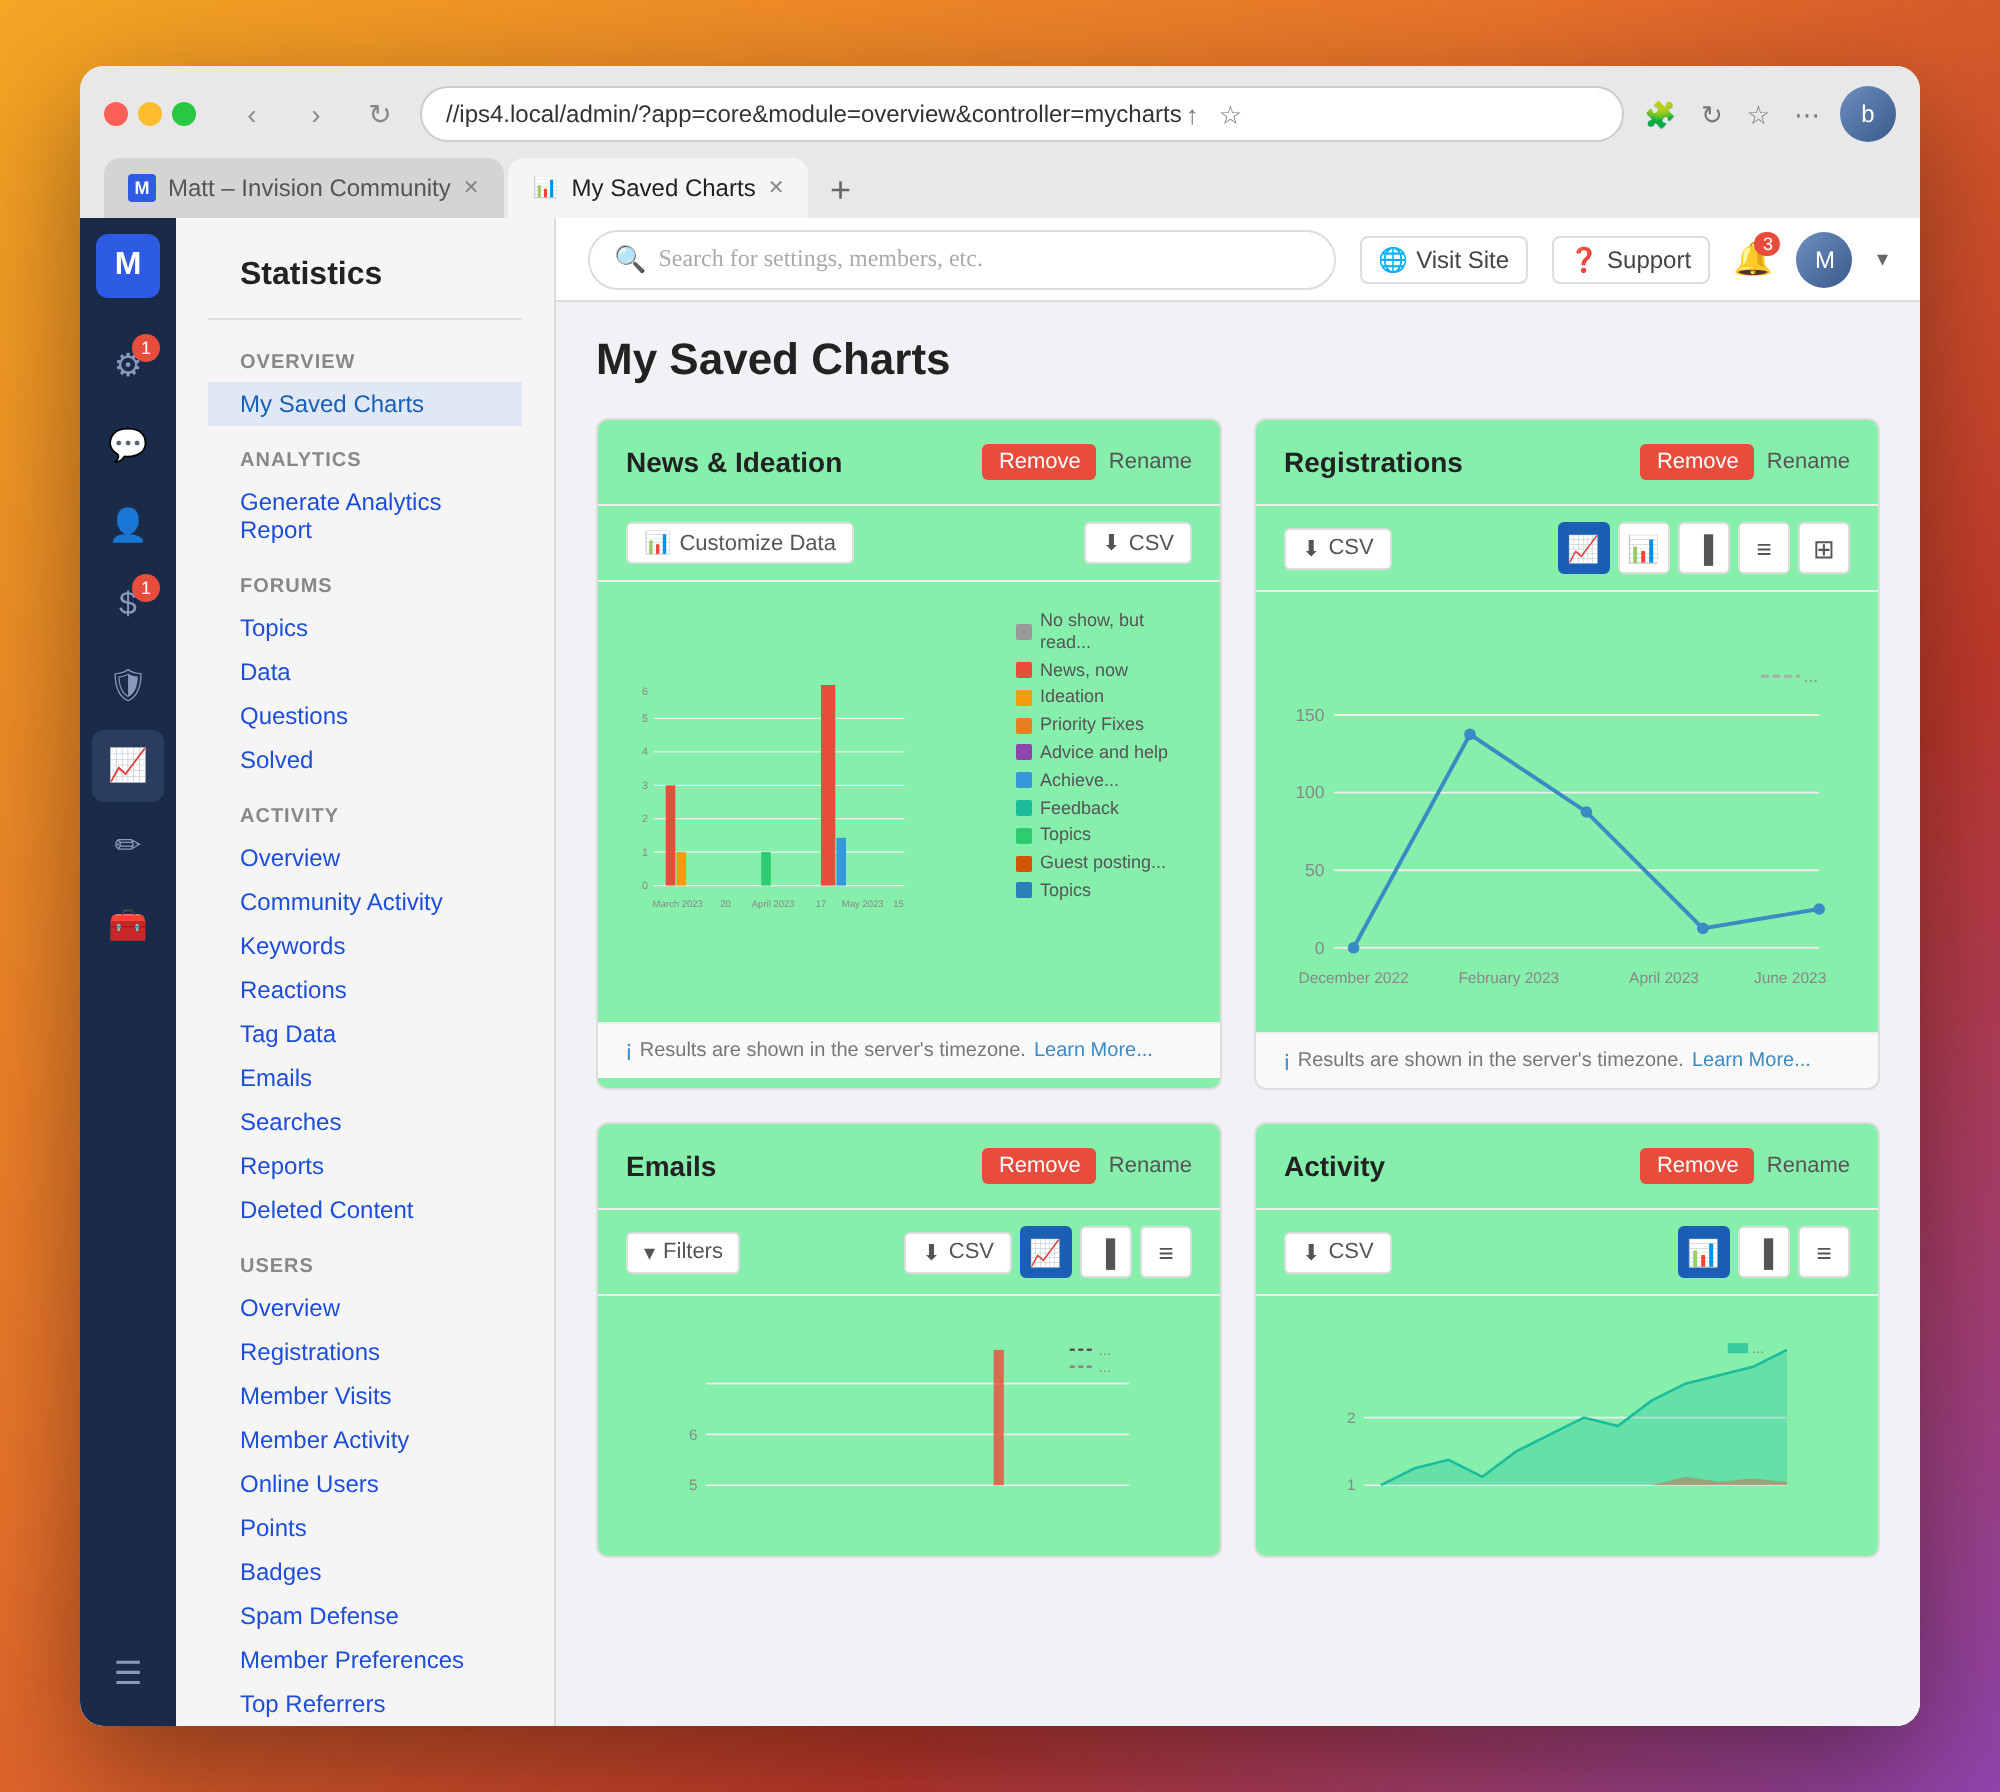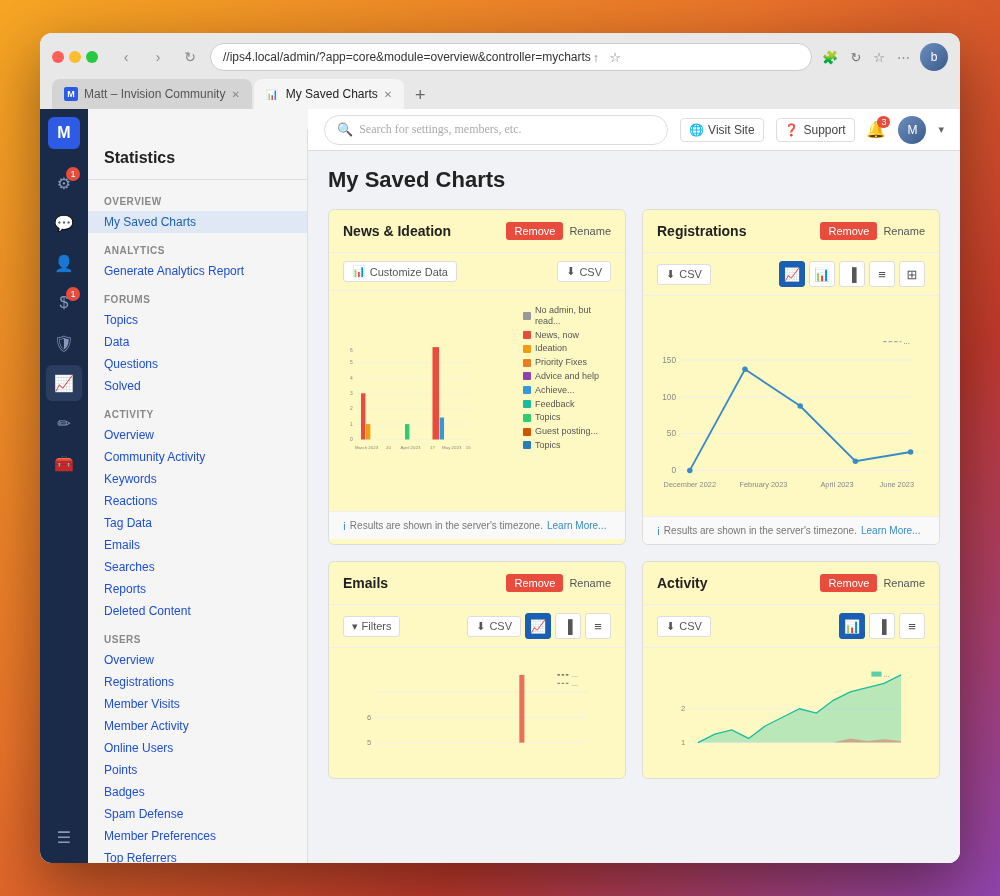--- a/index.html
+++ b/index.html
@@ -163,27 +163,26 @@
       color: white;
       font-size: 9px;
       border-radius: 8px;
       width: 14px; height: 14px;
       display: flex; align-items: center; justify-content: center;
     }
     .rail-spacer { flex: 1; }
     .rail-bottom { margin-bottom: 8px; }
     
     .sidebar {
-      width: 220px;
+      width: 190px;
       background: #f5f5f5;
       border-right: 1px solid #ddd;
       overflow-y: auto;
       flex-shrink: 0;
-      padding: 12px 0;
-      margin-top: 20px;
+      padding: 12px 16px;
     }
     .sidebar-section-title {
       font-size: 10px;
       font-weight: 700;
       color: #888;
       letter-spacing: 0.5px;
       padding: 12px 16px 4px;
       text-transform: uppercase;
     }
     .sidebar-item {
@@ -280,21 +279,21 @@
       color: #222;
       margin-bottom: 16px;
     }
     
     .charts-grid {
       display: grid;
       grid-template-columns: 1fr 1fr;
       gap: 16px;
     }
     .chart-card {
-      background: #fef9c3;
+      background: #86efac;
       border-radius: 6px;
       border: 1px solid #ddd;
       overflow: hidden;
     }
     .chart-header {
       display: flex;
       align-items: center;
       justify-content: space-between;
       padding: 12px 14px;
       border-bottom: 1px solid #eee;
@@ -629,21 +628,21 @@
                   <text x="90" y="188" text-anchor="middle" font-size="8" fill="#888">20</text>
                   <text x="130" y="188" text-anchor="middle" font-size="8" fill="#888">April 2023</text>
                   <text x="170" y="188" text-anchor="middle" font-size="8" fill="#888">17</text>
                   <text x="205" y="188" text-anchor="middle" font-size="8" fill="#888">May 2023</text>
                   <text x="235" y="188" text-anchor="middle" font-size="8" fill="#888">15</text>
                 </svg>
               </div>
               <div class="chart-legend">
                 <div class="legend-item">
                   <div class="legend-dot" style="background:#999;"></div>
-                  <span>No admin, but read...</span>
+                  <span>No show, but read...</span>
                 </div>
                 <div class="legend-item">
                   <div class="legend-dot" style="background:#e74c3c;"></div>
                   <span>News, now</span>
                 </div>
                 <div class="legend-item">
                   <div class="legend-dot" style="background:#f39c12;"></div>
                   <span>Ideation</span>
                 </div>
                 <div class="legend-item">

